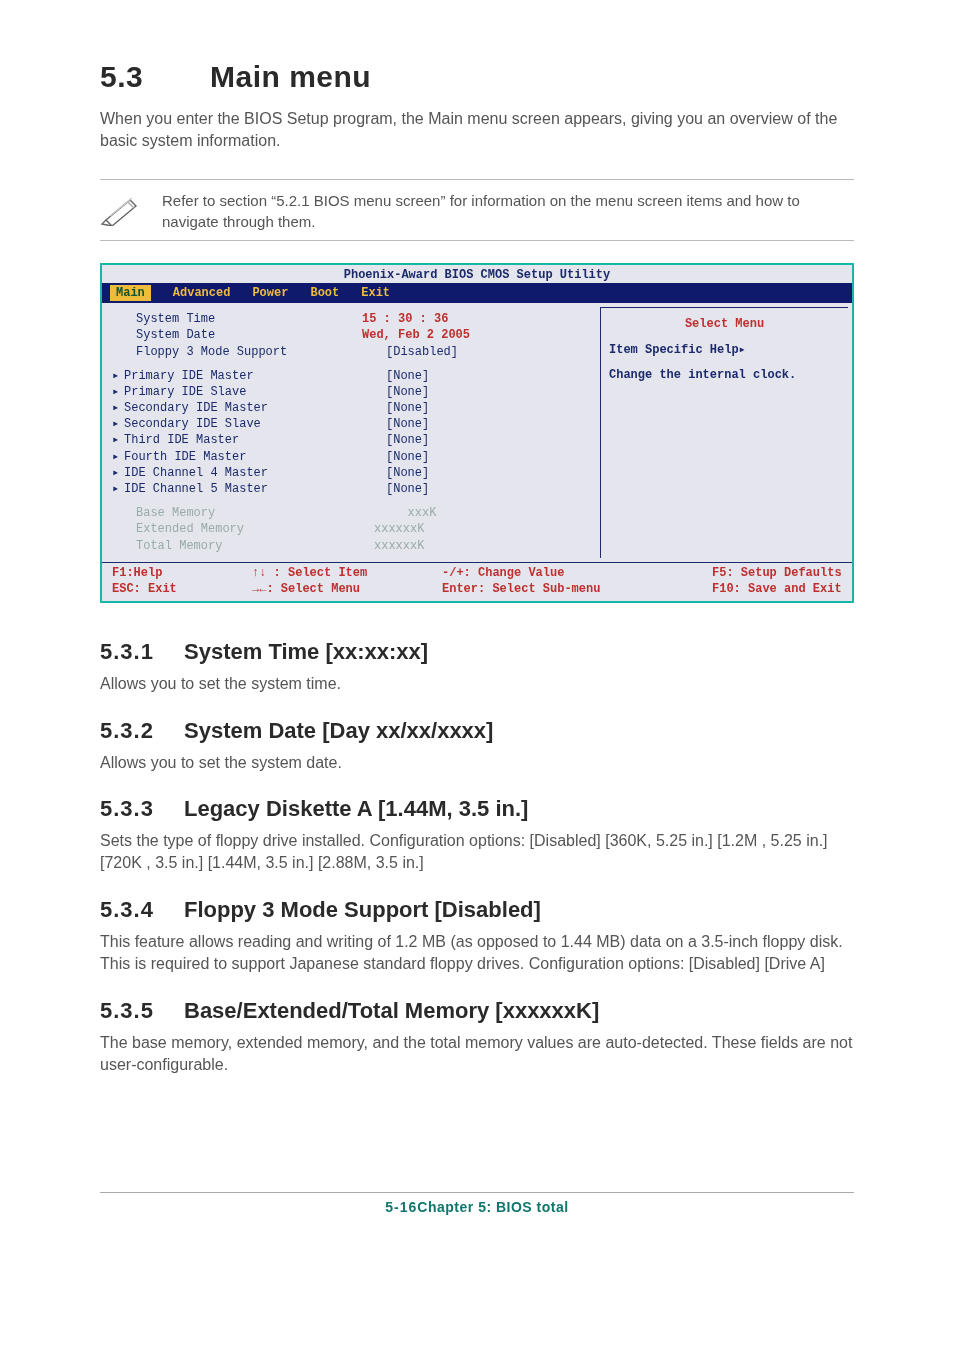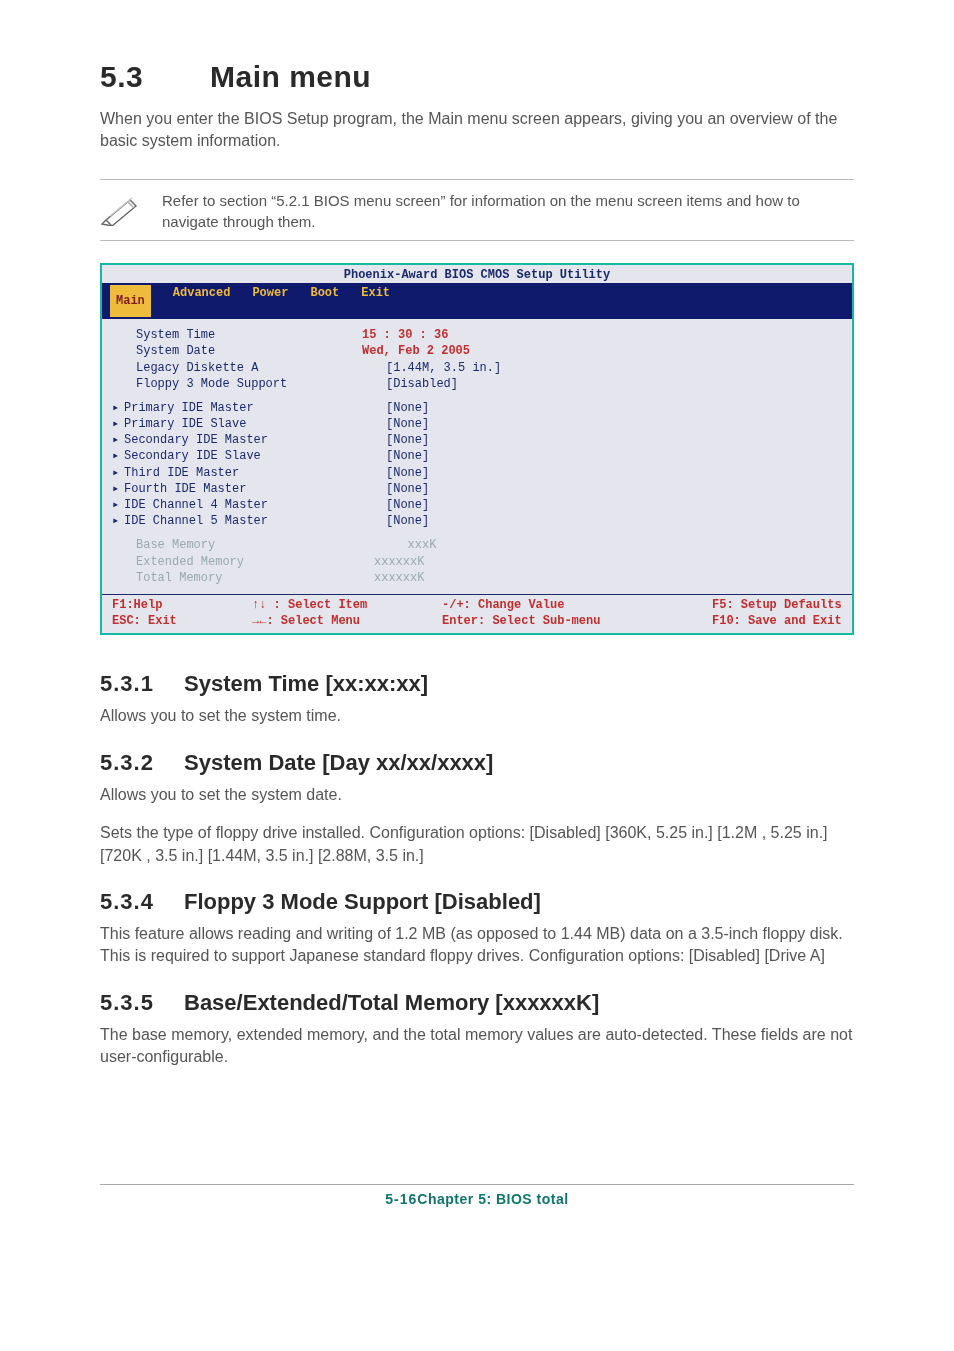--- a/index.html
+++ b/index.html
@@ -58,22 +58,22 @@
   .bios-menubar {
     background: #101a6c;
     color: #efbb3a;
     display: flex;
     padding: 2px 14px;
     gap: 22px;
     font-weight: bold;
   }
   .bios-menubar .active {
     background: #efbb3a;
-    color: #7f1d1d;
-    padding: 8px 6px;
+    color: #14532d;
+    padding: 0 6px;
     margin-left: -6px;
   }
   .bios-body {
     display: flex;
   }
   .bios-left {
     flex: 1;
     padding: 8px 4px 8px 10px;
   }
   .bios-right {
@@ -177,24 +177,20 @@
 
         <div class="bios-row red">
           <span class="bios-label"><span class="indent2"></span><span>System Time</span></span>
           <span class="bios-val">15 : 30 : 36</span>
         </div>
         <div class="bios-row red">
           <span class="bios-label"><span class="indent2"></span><span>System Date</span></span>
           <span class="bios-val">Wed, Feb 2 2005</span>
         </div>
         <div class="bios-row">
-          <span class="bios-label"><span class="indent2"></span><span>Legacy Diskette A</span></span>
-          <span class="bios-val"><span class="indent2"></span><span>[1.44M, 3.5 in.]</span></span>
-        </div>
-        <div class="bios-row">
           <span class="bios-label"><span class="indent2"></span><span>Floppy 3 Mode Support</span></span>
           <span class="bios-val"><span class="indent2"></span><span>[Disabled]</span></span>
         </div>
 
         <div class="bios-spacer"></div>
 
         <div class="bios-row">
           <span class="bios-label"><span class="tri">▸</span><span>Primary IDE Master</span></span>
           <span class="bios-val"><span class="indent2"></span><span>[None]</span></span>
         </div>
@@ -235,20 +231,25 @@
         </div>
         <div class="bios-row disabled">
           <span class="bios-label"><span class="indent2"></span><span>Extended Memory</span></span>
           <span class="bios-val"><span class="indent"></span><span>xxxxxxK</span></span>
         </div>
         <div class="bios-row disabled">
           <span class="bios-label"><span class="indent2"></span><span>Total Memory</span></span>
           <span class="bios-val"><span class="indent"></span><span>xxxxxxK</span></span>
         </div>
 
+      </div>
+      <div class="bios-right">
+        <span class="sel-title">Select Menu</span>
+        <div style="font-weight:bold; margin-bottom:8px;">Item Specific Help▸</div>
+        <div style="font-weight:bold;">Change the internal clock.</div>
       </div>
     </div>
     <div class="bios-footer">
       <div class="frow">
         <span class="c1">F1:Help</span>
         <span class="c2">↑↓ : Select Item</span>
         <span class="c3">-/+:  Change Value</span>
         <span class="c4">F5: Setup Defaults</span>
       </div>
       <div class="frow">
@@ -263,20 +264,23 @@
   <h2 class="sub">
     <span class="snum">5.3.1</span><span>System Time [xx:xx:xx]</span>
   </h2>
   <p class="body">Allows you to set the system time.</p>
 
   <h2 class="sub">
     <span class="snum">5.3.2</span><span>System Date [Day xx/xx/xxxx]</span>
   </h2>
   <p class="body">Allows you to set the system date.</p>
 
+  <h2 class="sub">
+    <span class="snum">5.3.3</span><span>Legacy Diskette A [1.44M, 3.5 in.]</span>
+  </h2>
   <p class="body">Sets the type of floppy drive installed. Configuration options: [Disabled] [360K, 5.25 in.] [1.2M , 5.25 in.] [720K , 3.5 in.] [1.44M, 3.5 in.] [2.88M, 3.5 in.]</p>
 
   <h2 class="sub">
     <span class="snum">5.3.4</span><span>Floppy 3 Mode Support [Disabled]</span>
   </h2>
   <p class="body">This feature allows reading and writing of 1.2 MB (as opposed to 1.44 MB) data on a 3.5-inch floppy disk. This is required to support Japanese standard floppy drives. Configuration options: [Disabled] [Drive A]</p>
 
   <h2 class="sub">
     <span class="snum">5.3.5</span><span>Base/Extended/Total Memory [xxxxxxK]</span>
   </h2>

